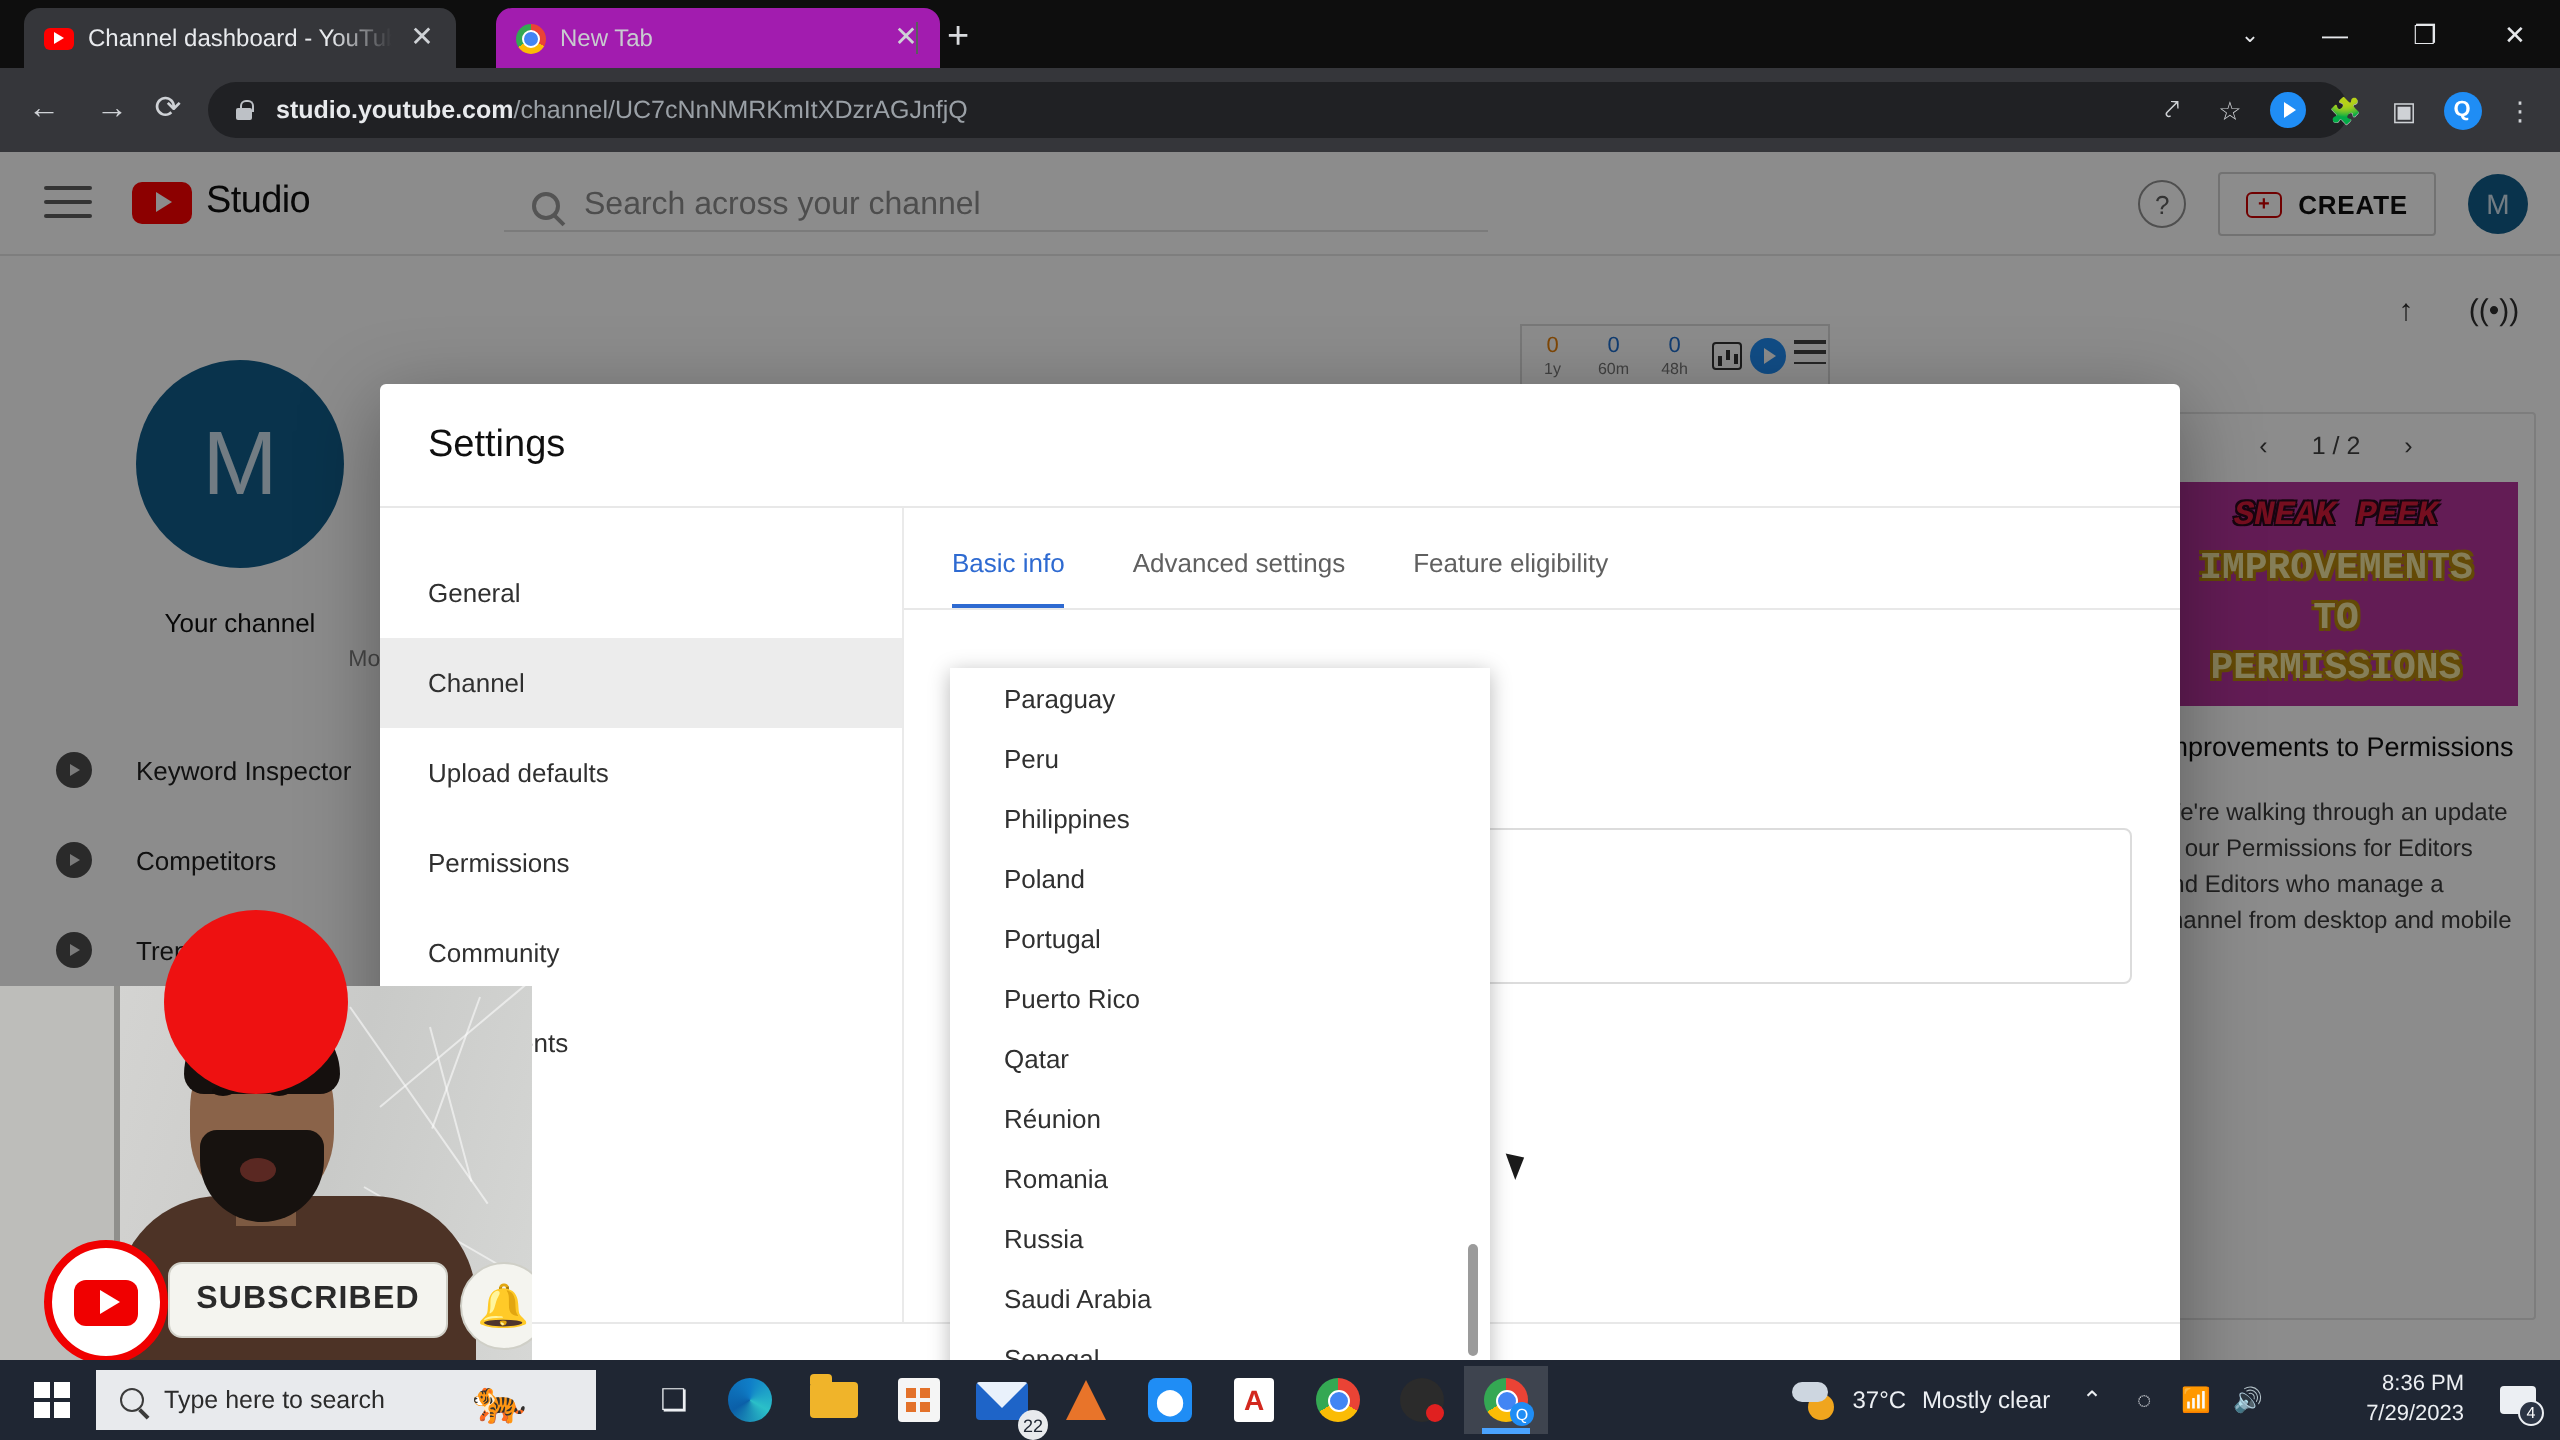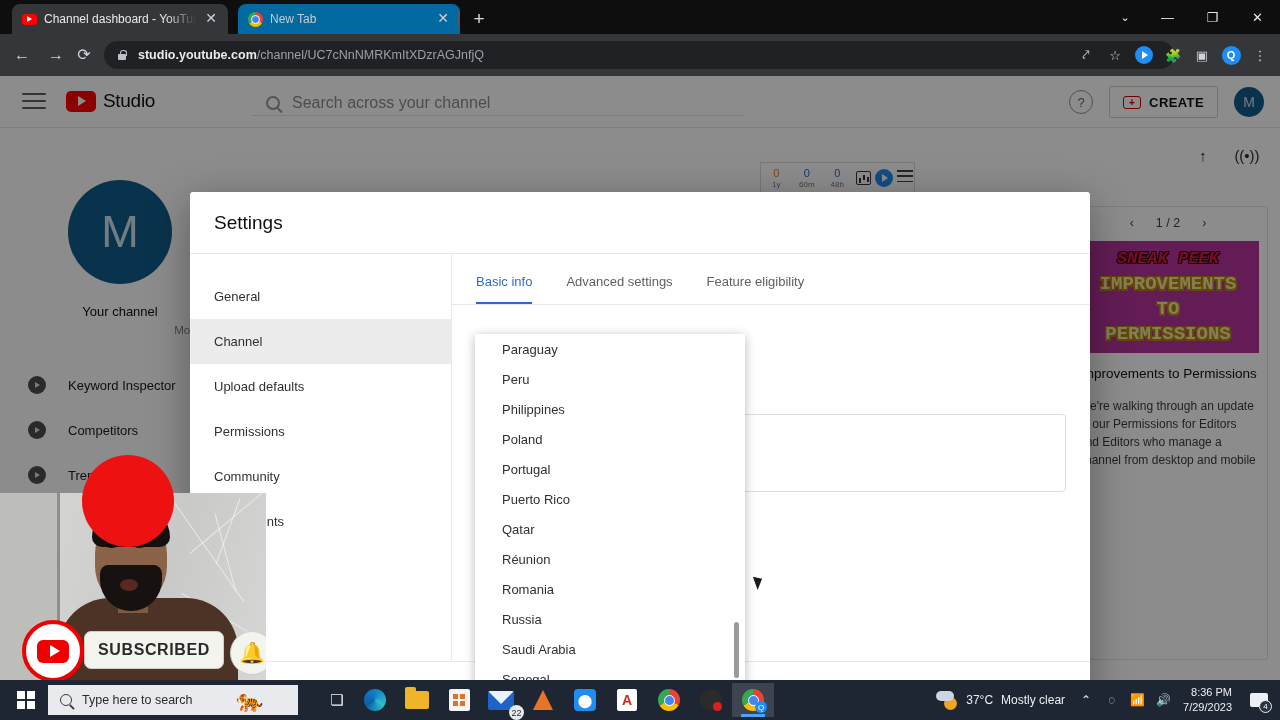--- a/index.html
+++ b/index.html
@@ -17,21 +17,21 @@
     background:#0e0e0e;
   }
   .tab {
     position:absolute; top:4px; height:30px;
     border-radius:8px 8px 0 0;
     display:flex; align-items:center; gap:7px;
     padding:0 9px;
     font-size:12px;
   }
   .tab.active { left:12px; width:216px; background:#35363a; color:#e8eaed; }
-  .tab.inactive { left:238px; width:222px; background:#0369a1; color:#c8cbcf; }
+  .tab.inactive { left:248px; width:222px; background:#a21caf; color:#c8cbcf; }
   .tab-fav { width:16px; height:16px; flex:0 0 16px; display:flex; align-items:center; justify-content:center; }
   .yt-fav {
     width:15px; height:11px; background:#ff0000; border-radius:3px;
     display:flex; align-items:center; justify-content:center;
   }
   .yt-fav:after { content:""; border-left:5px solid #fff; border-top:3px solid transparent; border-bottom:3px solid transparent; margin-left:1px;}
   .chrome-fav {
     width:15px;height:15px;border-radius:50%;
     background:conic-gradient(#ea4335 0 33%, #fbbc05 0 66%, #34a853 0 100%);
     display:flex;align-items:center;justify-content:center;
@@ -229,21 +229,21 @@
   .chromeq-ic { width:22px;height:22px;border-radius:50%;background:conic-gradient(#ea4335 0 33%, #fbbc05 0 66%, #34a853 0 100%);display:flex;align-items:center;justify-content:center;position:relative;}
   .chromeq-ic:after{content:"";width:9px;height:9px;border-radius:50%;background:#4285f4;border:1.5px solid #fff;}
   .chromeq-badge{position:absolute;right:-3px;bottom:-2px;width:12px;height:12px;border-radius:50%;background:#1f8df5;color:#fff;font-size:8px;display:flex;align-items:center;justify-content:center;}
 
   .tray { position:absolute; right:4px; top:0; height:40px; display:flex; align-items:center; gap:0; color:#eceff3;}
   .weather { display:flex; align-items:center; gap:8px; padding:0 8px; font-size:12px;}
   .wx-ic { position:relative; width:22px; height:20px;}
   .wx-sun { position:absolute; right:1px; bottom:0; width:13px; height:13px; border-radius:50%; background:#f0a51e;}
   .wx-cloud { position:absolute; left:0; top:1px; width:18px; height:10px; background:#cdd6e0; border-radius:9px;}
   .tray-ic { width:26px; height:40px; display:flex; align-items:center; justify-content:center; font-size:12px;}
-  .clock { text-align:right; font-size:11px; line-height:1.35; padding:0 10px 0 6px;}
+  .clock { text-align:right; font-size:11px; line-height:1.35; padding:0 10px 0 6px;margin-left:40px;}
   .notif { width:34px;height:40px;display:flex;align-items:center;justify-content:center;position:relative;}
   .notif-box{width:18px;height:14px;background:#eceff3;border-radius:2px;}
   .notif-badge{position:absolute;right:4px;bottom:7px;width:13px;height:13px;border-radius:50%;background:#2b3444;
                border:1px solid #eceff3;color:#fff;font-size:8px;display:flex;align-items:center;justify-content:center;}
   .cursor { position:absolute; left:755px; top:575px; width:0;height:0;
             border-left:8px solid #1a1a1a; border-top:5px solid transparent; border-bottom:9px solid transparent;
             transform:rotate(-20deg); z-index:120;}
 </style>
 </head>
 <body>

